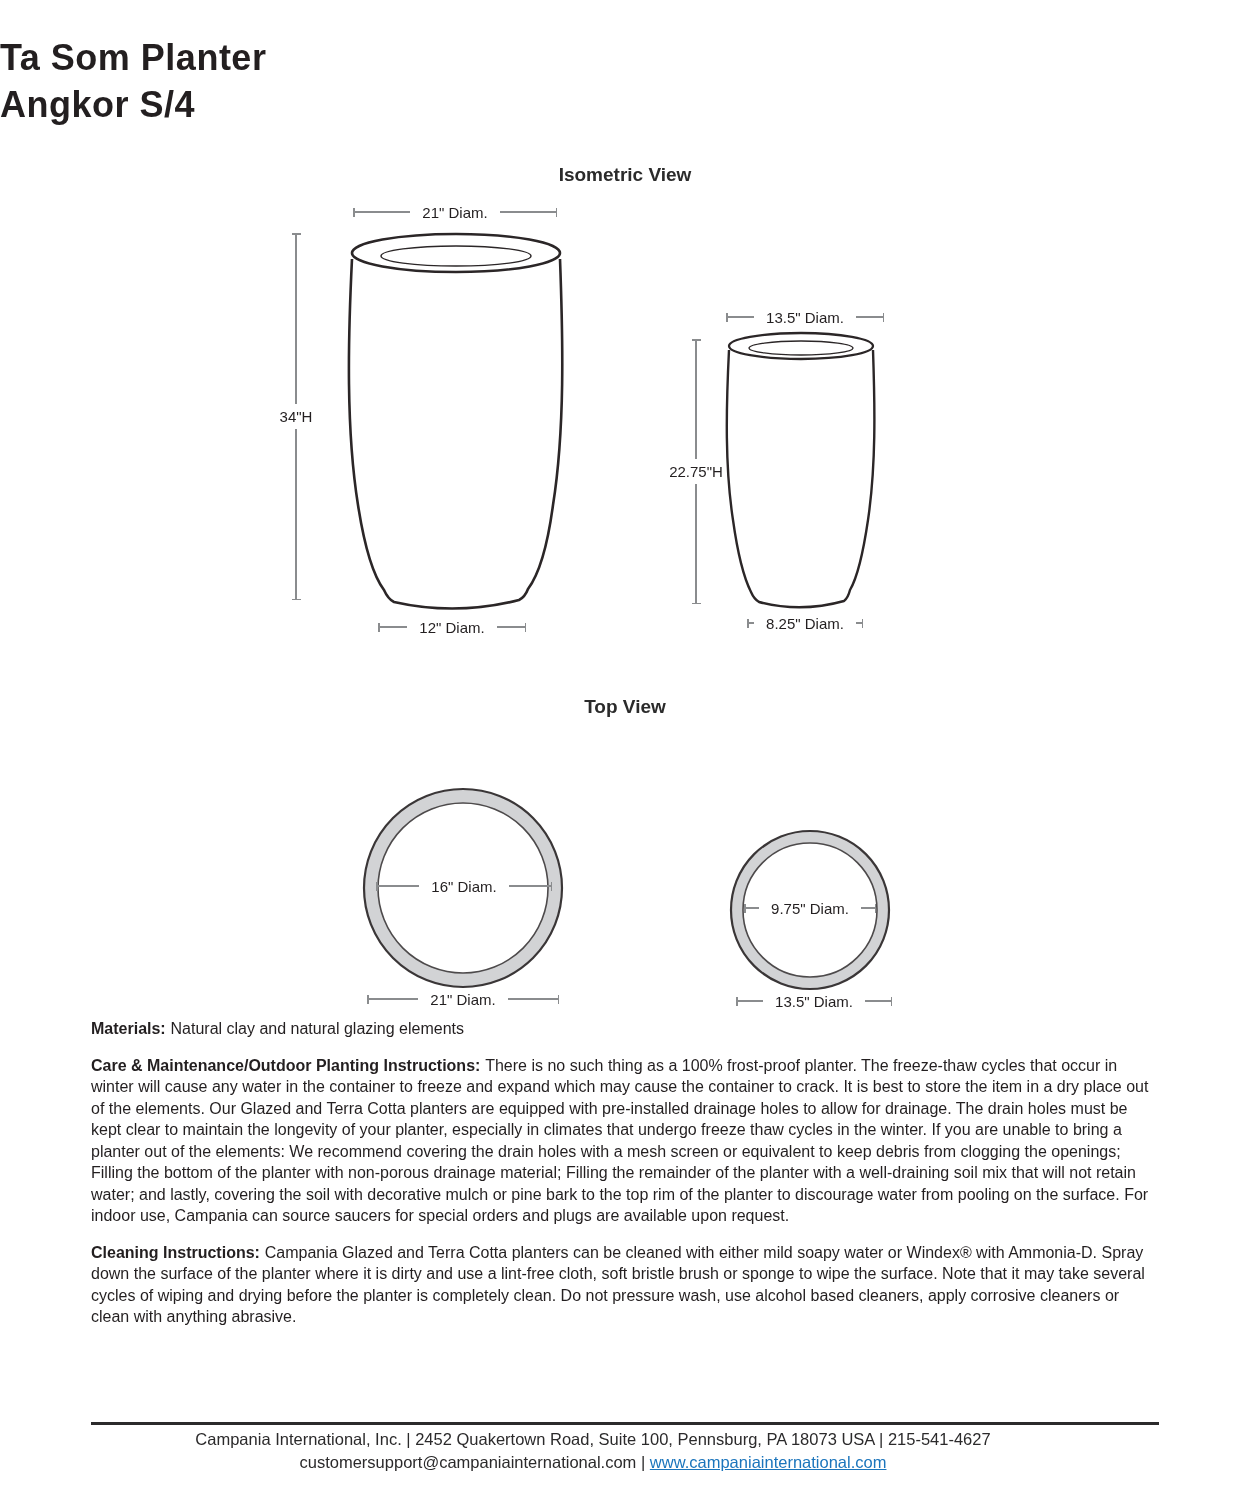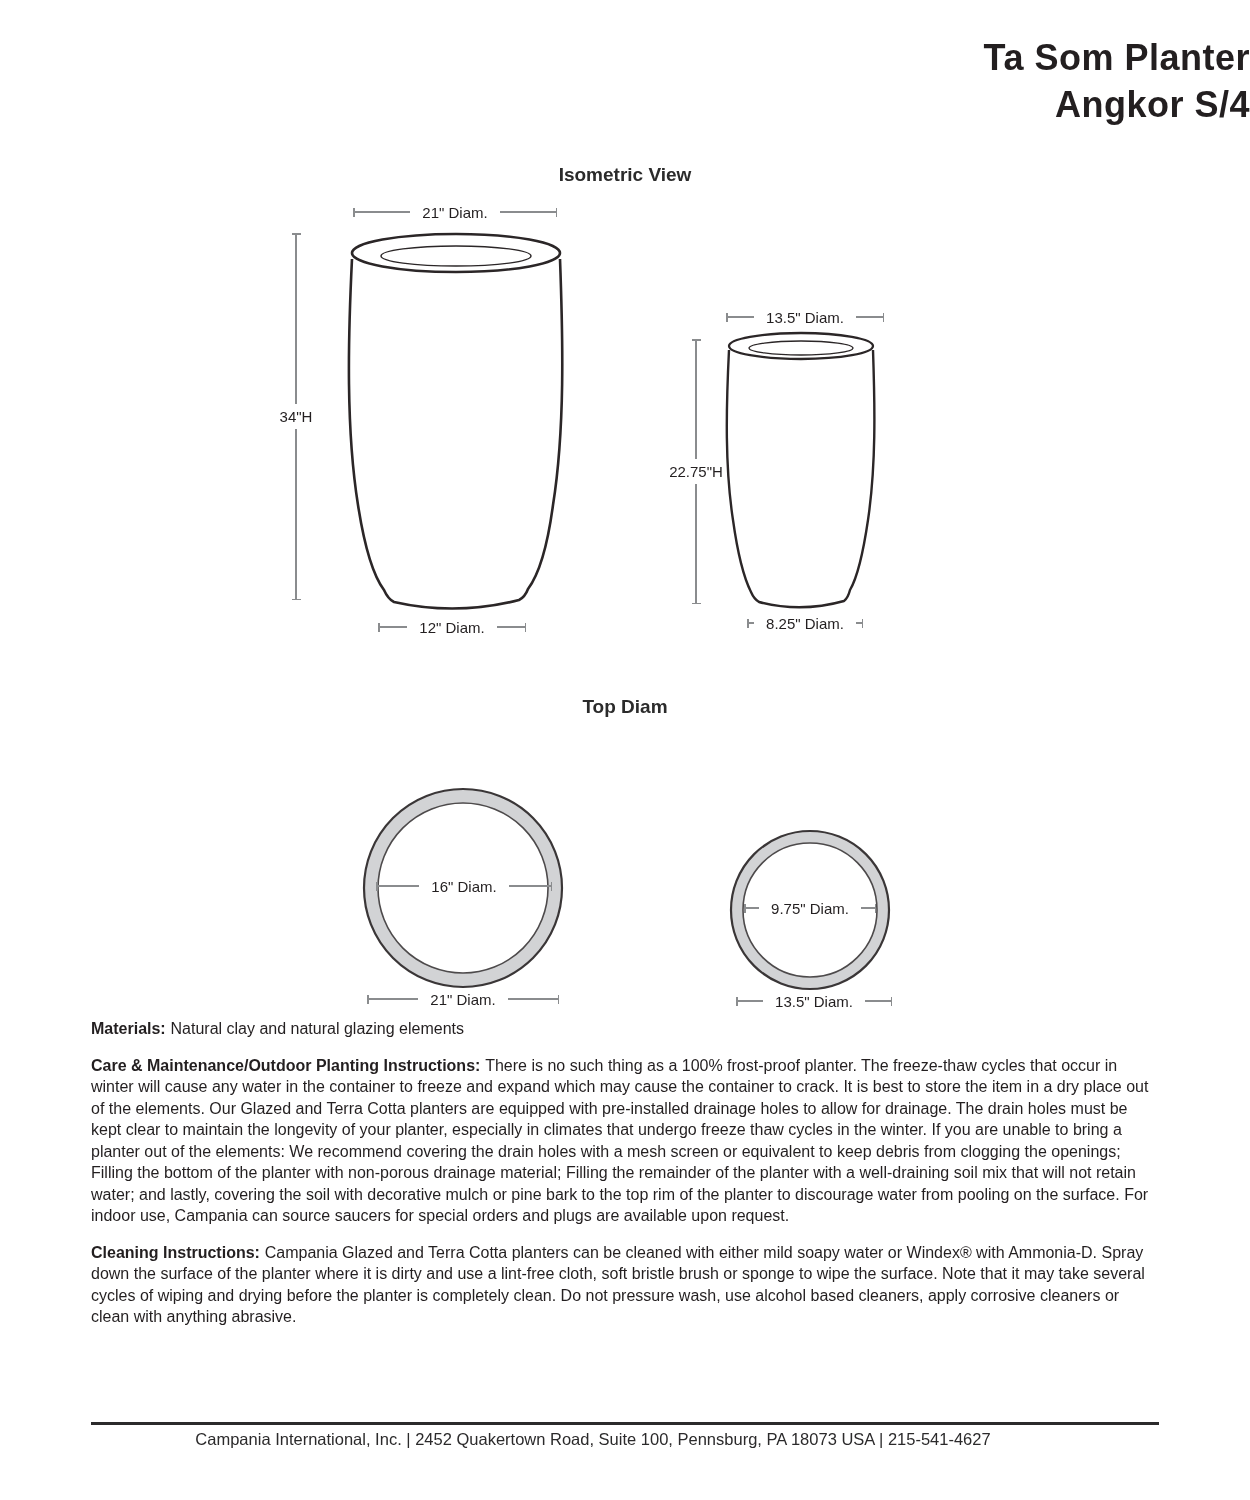--- a/index.html
+++ b/index.html
@@ -4,21 +4,21 @@
 <style>
   html,body{margin:0;padding:0;background:#ffffff;}
   body{
     width:1250px;height:1500px;position:relative;
     font-family:"Liberation Sans",sans-serif;color:#231f20;
     -webkit-font-smoothing:antialiased;
   }
   .abs{position:absolute;}
 
   
-  .title-block{top:34px;left:0;width:1250px;text-align:right;}
+  .title-block{top:34px;left:0;width:1250px;text-align:left;}
   .title-line{font-weight:bold;font-size:36px;line-height:47px;letter-spacing:.5px;}
 
   
   .section-heading{width:1250px;text-align:center;font-weight:bold;font-size:19px;color:#2b2b2b;}
 
   
   .drawing-svg{top:0;left:0;}
 
   
   .dim-h{display:flex;align-items:center;height:16px;}
@@ -44,21 +44,21 @@
 </style>
 </head>
 <body>
 
 <div class="abs title-block">
   <div class="title-line">Ta Som Planter</div>
   <div class="title-line">Angkor S/4</div>
 </div>
 
 <div class="abs section-heading" style="top:164px;">Isometric View</div>
-<div class="abs section-heading" style="top:696px;">Top Diam</div>
+<div class="abs section-heading" style="top:696px;">Top View</div>
 
 <svg class="abs drawing-svg" width="1250" height="1050" viewBox="0 0 1250 1050">
 
   <g fill="none" stroke="#2b2627">
     <path stroke-width="2.6" d="M 352 259 C 348 340, 346 430, 358 505 C 365 550, 375 578, 384 590 Q 388 599, 394 602 Q 456 616, 519 600 Q 525 597, 528 589 C 537 577, 547 550, 553 505 C 565 430, 563 340, 560 259"></path>
     <ellipse cx="456" cy="253" rx="104" ry="19" stroke-width="2.6"></ellipse>
     <ellipse cx="456" cy="256" rx="75" ry="10" stroke-width="1.4"></ellipse>
   </g>
 
   <g fill="none" stroke="#2b2627">
@@ -154,13 +154,18 @@
 
 <div class="abs text-col" style="top:1018px;">
   <p class="spec-paragraph"><strong>Materials:</strong><span>Natural clay and natural glazing elements</span></p>
   <p class="spec-paragraph"><strong>Care &amp; Maintenance/Outdoor Planting Instructions:</strong><span>There is no such thing as a 100% frost-proof planter. The freeze-thaw cycles that occur in winter will cause any water in the container to freeze and expand which may cause the container to crack. It is best to store the item in a dry place out of the elements. Our Glazed and Terra Cotta planters are equipped with pre-installed drainage holes to allow for drainage. The drain holes must be kept clear to maintain the longevity of your planter, especially in climates that undergo freeze thaw cycles in the winter. If you are unable to bring a planter out of the elements: We recommend covering the drain holes with a mesh screen or equivalent to keep debris from clogging the openings; Filling the bottom of the planter with non-porous drainage material; Filling the remainder of the planter with a well-draining soil mix that will not retain water; and lastly, covering the soil with decorative mulch or pine bark to the top rim of the planter to discourage water from pooling on the surface. For indoor use, Campania can source saucers for special orders and plugs are available upon request.</span></p>
   <p class="spec-paragraph"><strong>Cleaning Instructions:</strong><span>Campania Glazed and Terra Cotta planters can be cleaned with either mild soapy water or Windex® with Ammonia-D. Spray down the surface of the planter where it is dirty and use a lint-free cloth, soft bristle brush or sponge to wipe the surface. Note that it may take several cycles of wiping and drying before the planter is completely clean. Do not pressure wash, use alcohol based cleaners, apply corrosive cleaners or clean with anything abrasive.</span></p>
 </div>
 
 <div class="abs footer-rule" style="top:1422px;"></div>
 <div class="abs footer-text" style="top:1428px;">
   <div>Campania International, Inc. | 2452 Quakertown Road, Suite 100, Pennsburg, PA 18073 USA | 215-541-4627</div>
+  <div>
+    <span>customersupport@campaniainternational.com</span>
+    <span>|</span>
+    <a href="#" class="footer-link">www.campaniainternational.com</a>
+  </div>
 </div>
 
 </body></html>

